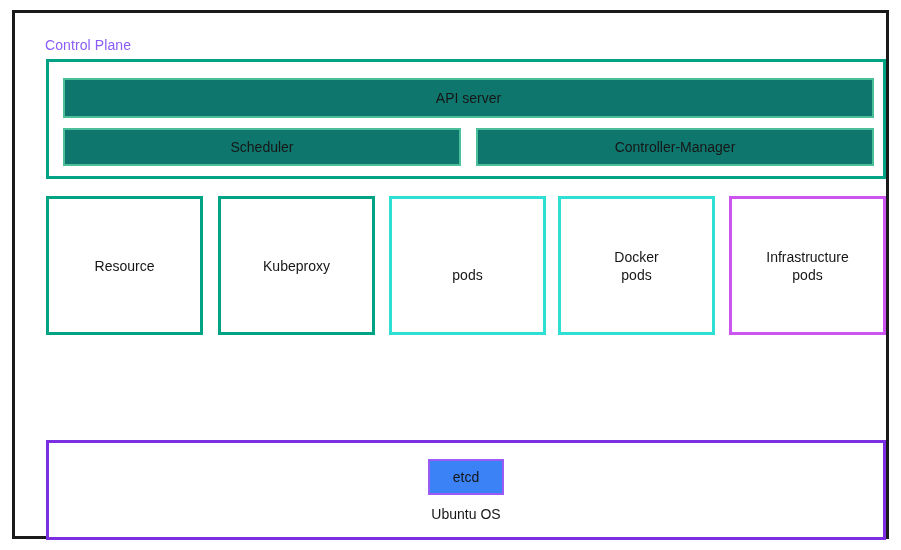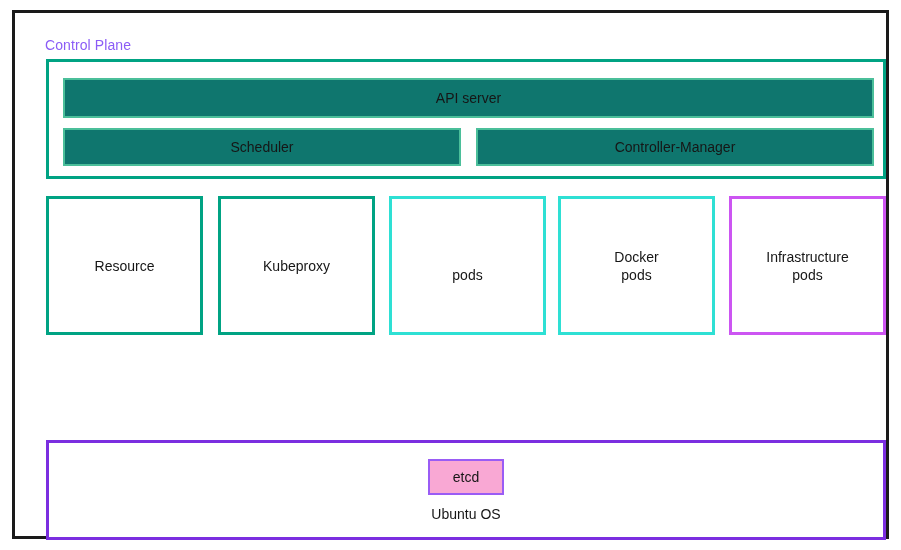--- a/index.html
+++ b/index.html
@@ -177,21 +177,21 @@
   }
   .etcd-box {
     position: absolute;
     left: 50%;
     transform: translateX(-50%);
     top: 16px;
     width: 76px;
     height: 36px;
     box-sizing: border-box;
     border: 2px solid #9A5CF5;
-    background: #f9a8d4;
+    background: #3b82f6;
     display: flex;
     align-items: center;
     justify-content: center;
   }
   .etcd-label {
     font-size: 14px;
     color: #161616;
     line-height: 17px;
   }
   .os-label {

